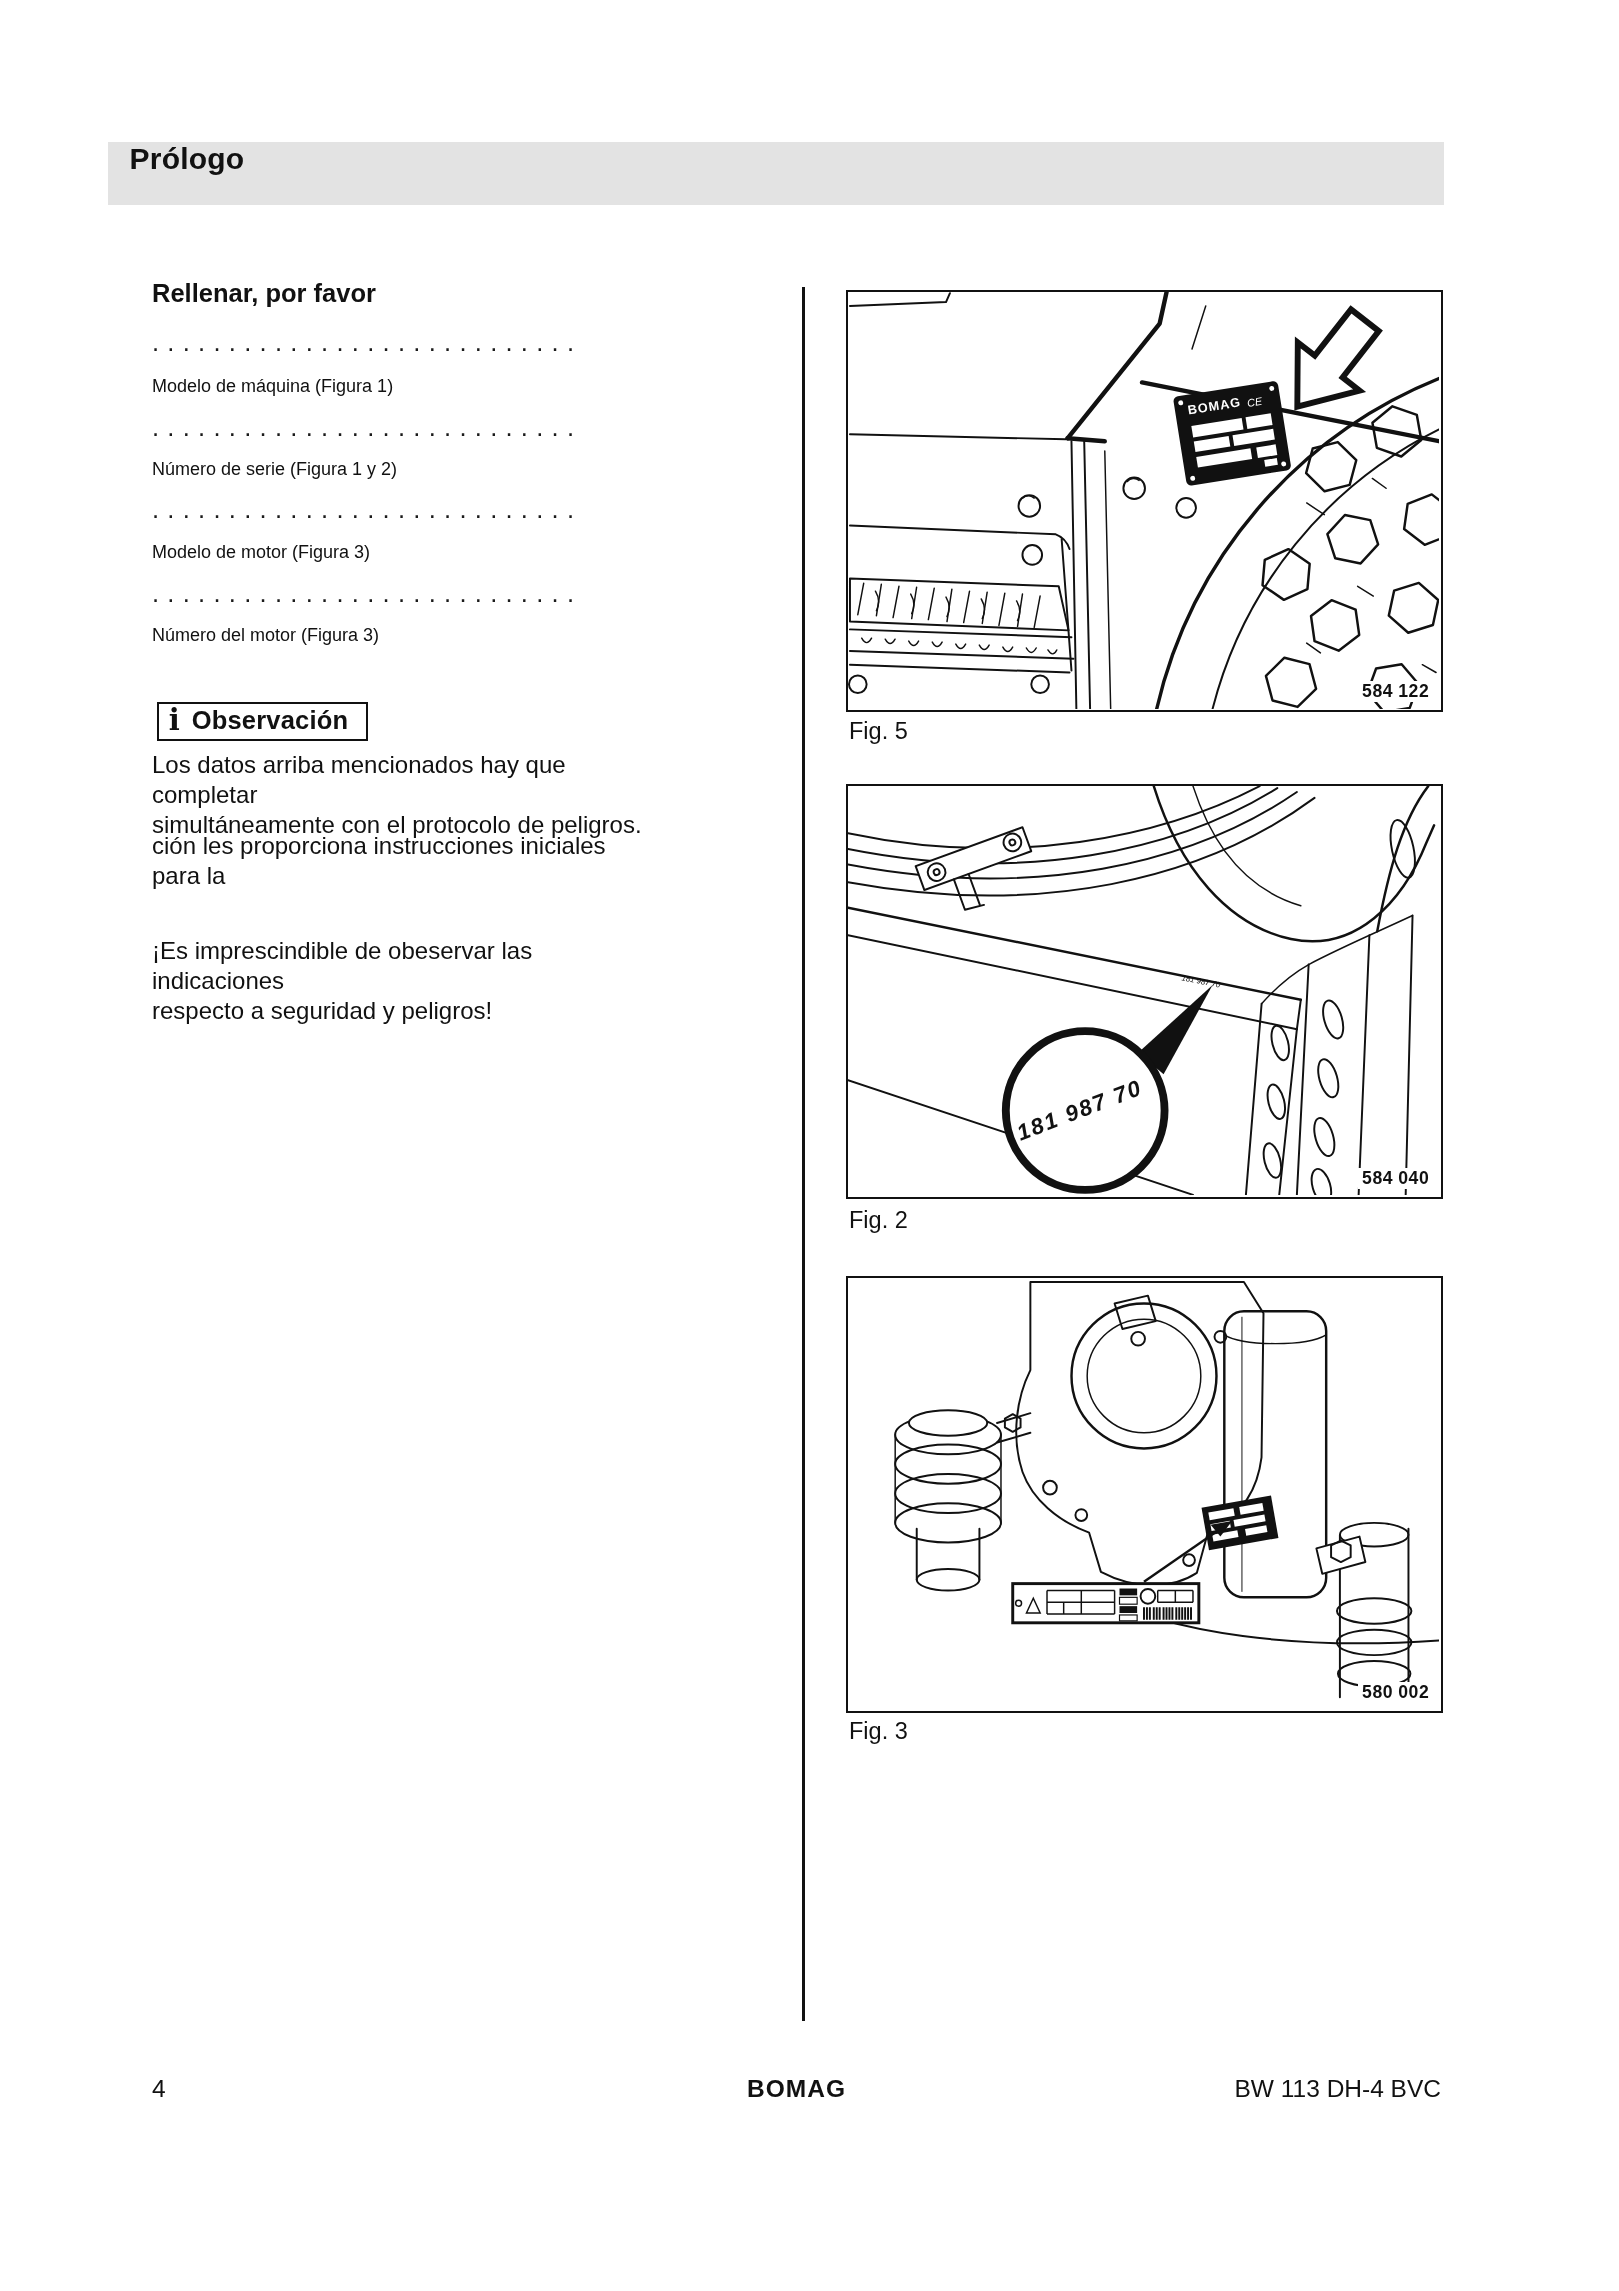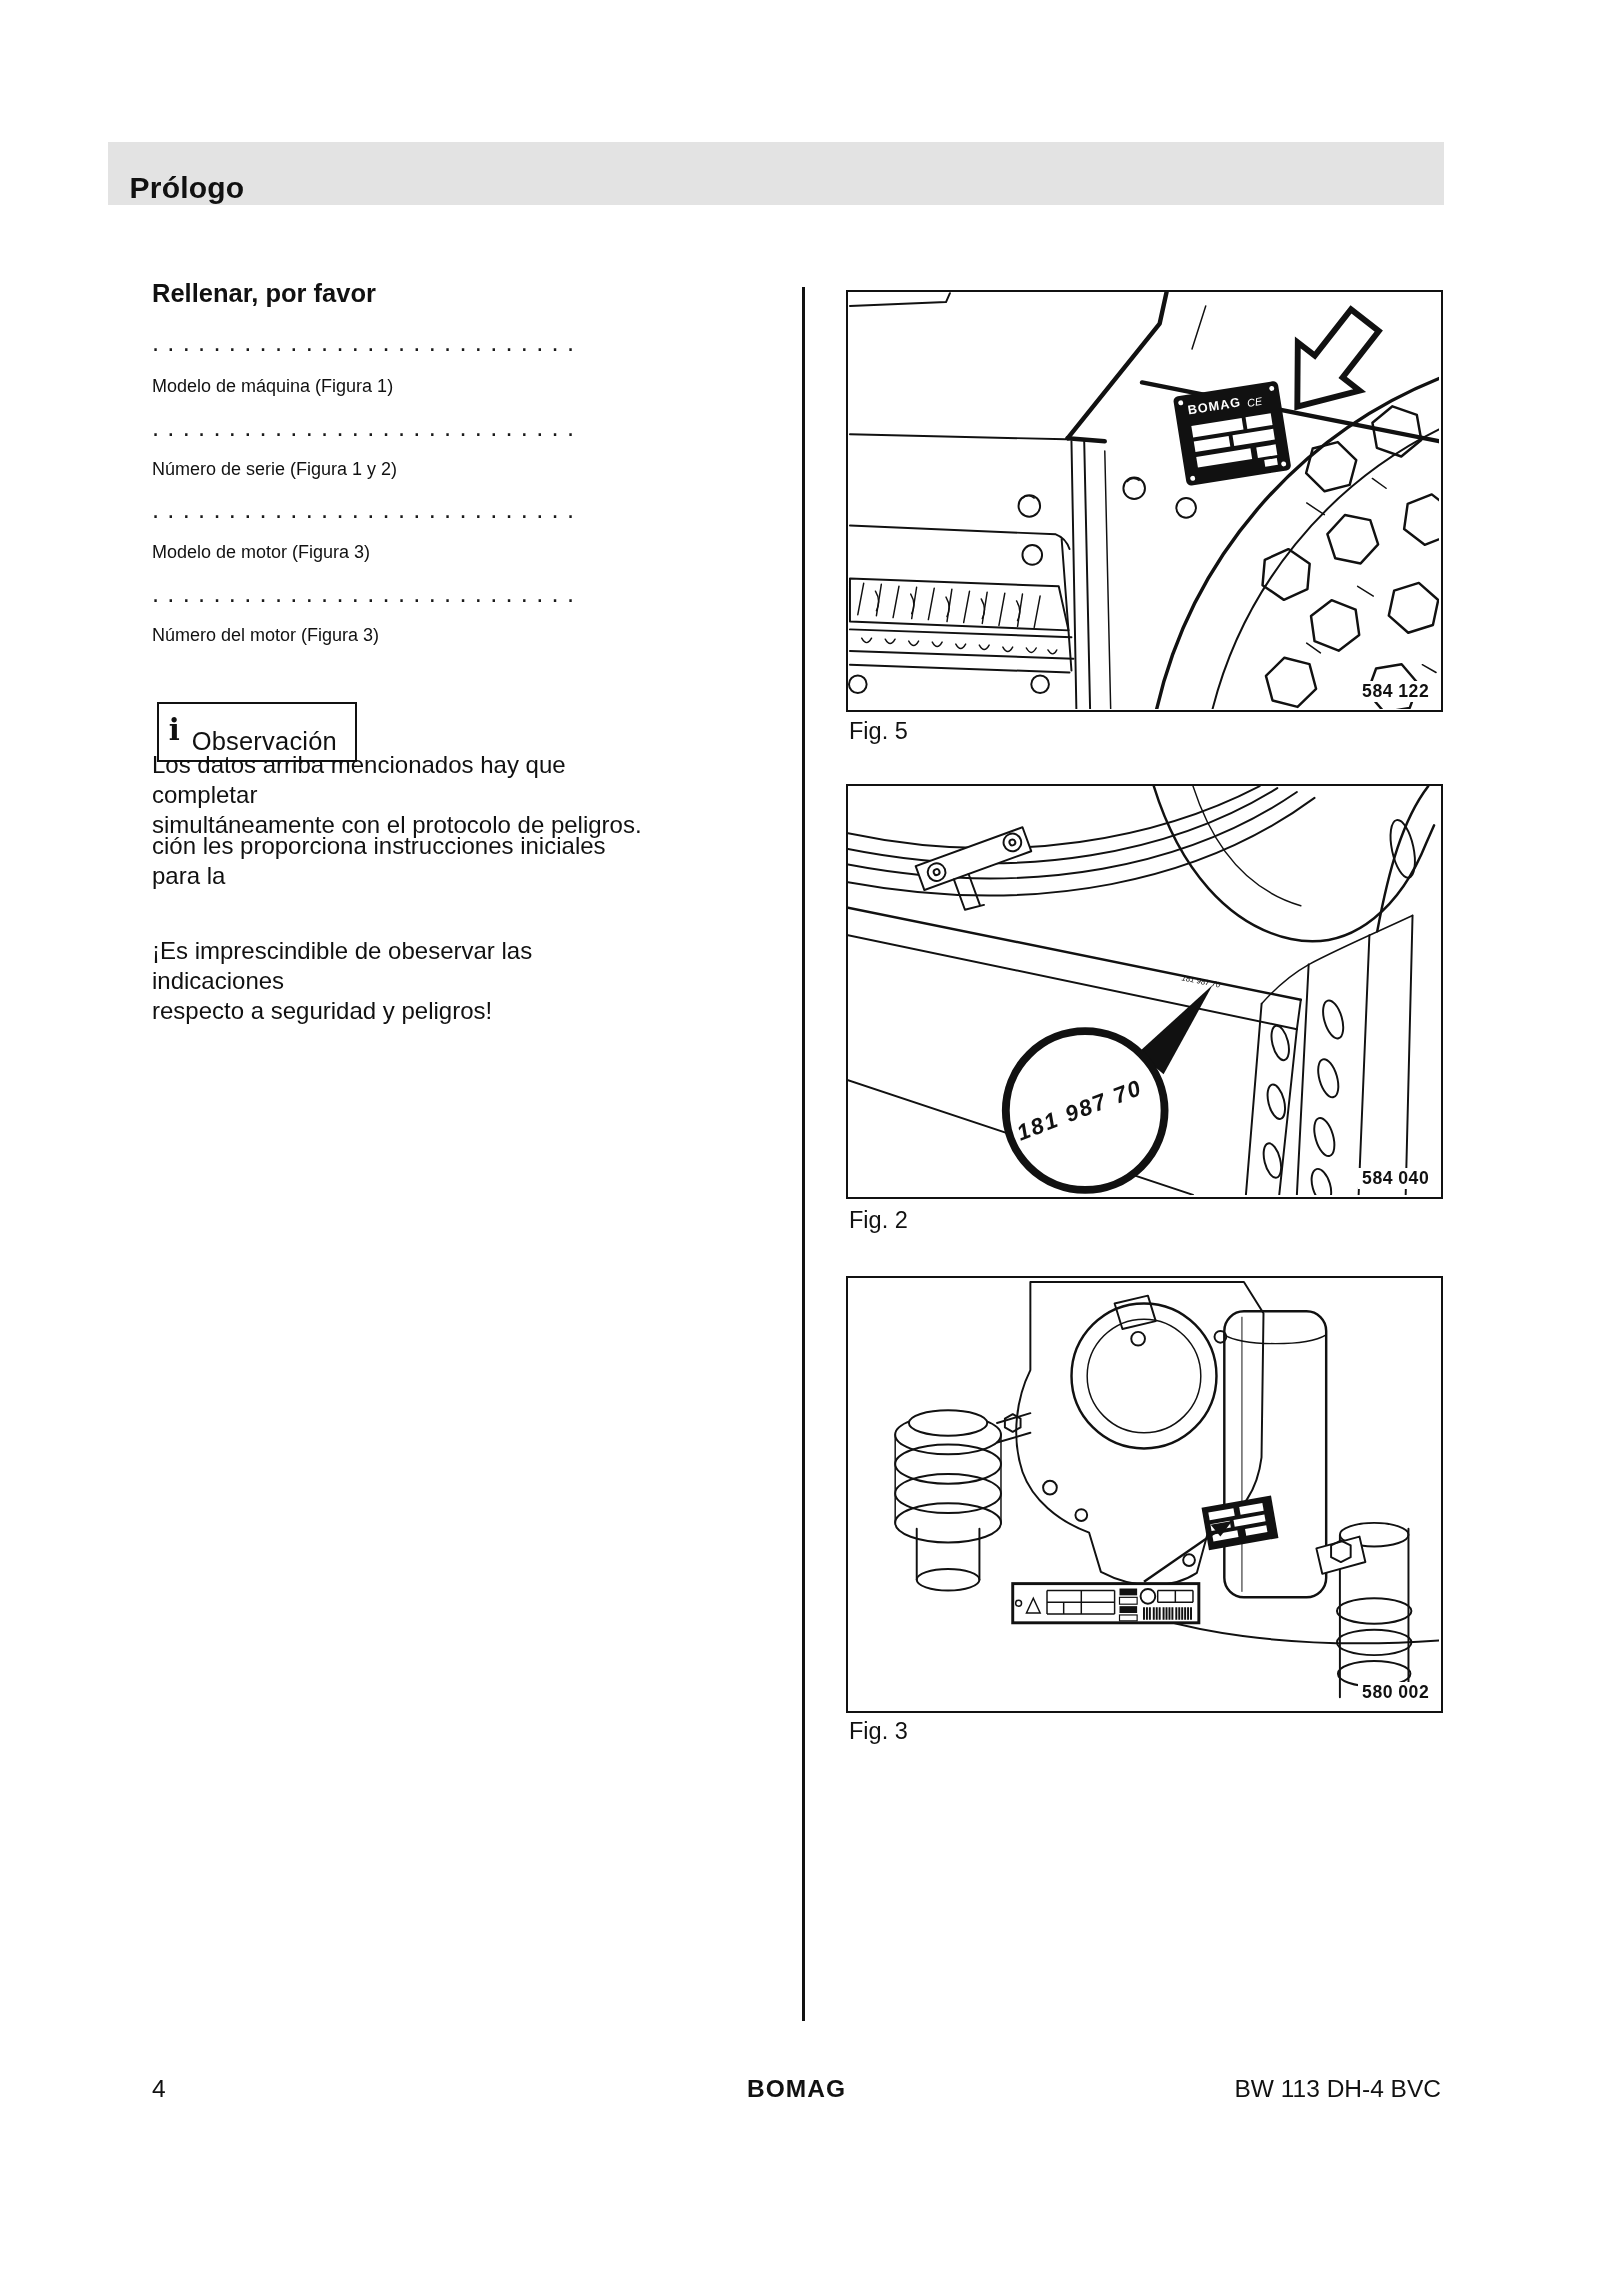--- a/index.html
+++ b/index.html
@@ -5,34 +5,34 @@
   html,body{margin:0;padding:0;}
   body{
     width:1619px;height:2292px;position:relative;background:#ffffff;
     font-family:"Liberation Sans",sans-serif;color:#111;
     -webkit-font-smoothing:antialiased;
   }
   .abs{position:absolute;}
 
   
   .header-bar{left:108px;top:142px;width:1336px;height:63px;background:#e3e3e3;
-    display:flex;align-items:flex-end;}
+    display:flex;align-items:flex-start;}
   .header-title{font-size:30px;font-weight:bold;padding-left:21.6px;letter-spacing:0.2px;}
 
   
   .form-heading{left:152px;top:279px;font-size:25.5px;font-weight:bold;}
   .dots-line{left:152px;width:431px;font-size:25.5px;line-height:27.4px;color:#1a1a1a;
     white-space:nowrap;overflow:hidden;letter-spacing:0.6px;}
   .field-label{left:152px;width:461px;font-size:18px;line-height:29px;}
 
   .note-box{left:157px;top:702px;display:inline-flex;align-items:center;
     border:2.9px solid #111;padding:2px 17.6px 3.9px 9.8px;background:#fff;}
   .note-icon{font-family:"DejaVu Serif",serif;font-weight:bold;font-size:29px;
     line-height:27.4px;margin-right:11.8px;}
-  .note-title{font-size:25.5px;font-weight:normal;letter-spacing:0.2px;margin-top:21px;}
+  .note-title{font-size:25.5px;font-weight:bold;letter-spacing:0.2px;}
 
   .note-para{left:152px;width:490px;font-size:24px;line-height:30px;}
   .note-para span{display:block;}
 
   
   .divider{left:802px;top:287px;width:2.9px;height:1734px;background:#111;}
 
   
   .figure-box{left:846px;width:597px;border:2.9px solid #111;background:#fff;box-sizing:border-box;overflow:hidden;}
   .fig1{top:290px;height:422px;}

